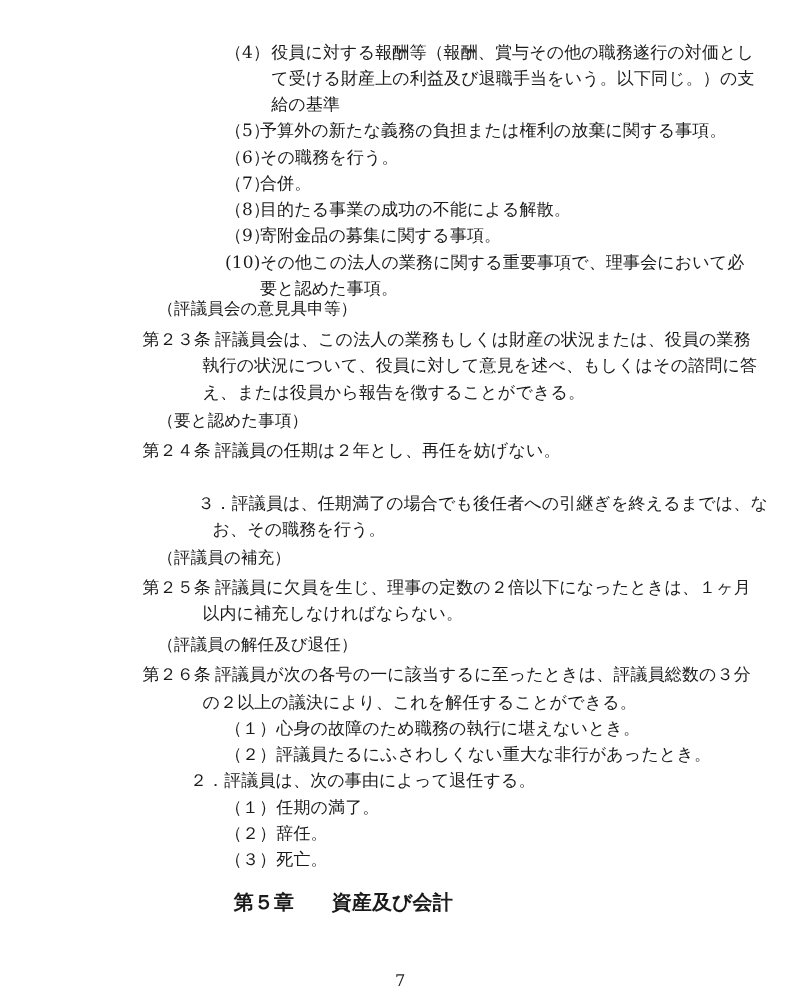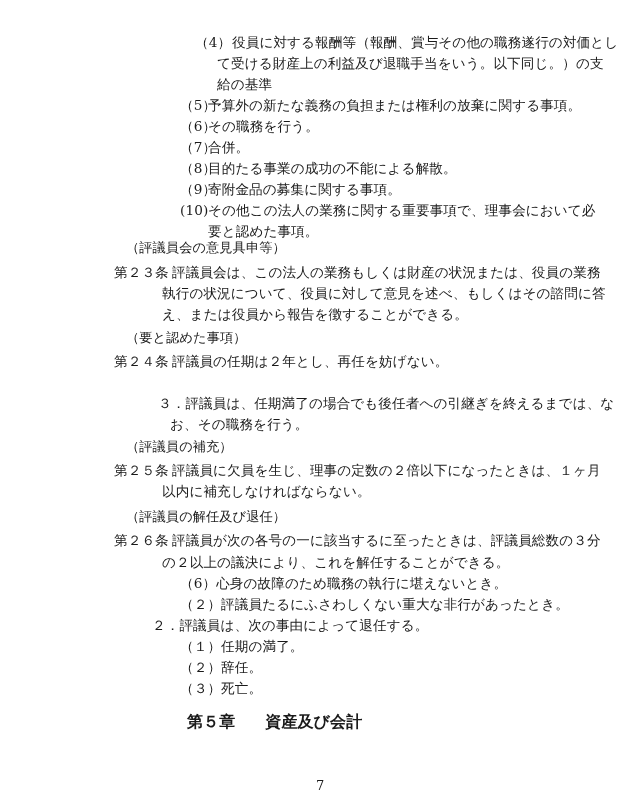--- a/index.html
+++ b/index.html
@@ -17,21 +17,21 @@
   .caption { font-size: 13.2px; }
   .chapter { font-size: 16px; font-weight: bold; }
   .chapter .title { margin-left: 30px; }
   .pageno { font-size: 13px; }
 </style>
 </head>
 <body>
 
 <div class="page">
 
-  <div class="ln" style="left: 195px; top: 32px;">
+  <div class="ln" style="left: 180px; top: 32px;">
     <span class="num" style="width:37px">（4）</span><span>役員に対する報酬等（報酬、賞与その他の職務遂行の対価とし</span>
   </div>
   <div class="ln" style="left: 217px; top: 53px;">て受ける財産上の利益及び退職手当をいう。以下同じ。）の支</div>
   <div class="ln" style="left: 217px; top: 74px;">給の基準</div>
 
   <div class="ln" style="left: 180px; top: 95px;">
     <span class="num" style="width:28px">（5）</span><span>予算外の新たな義務の負担または権利の放棄に関する事項。</span>
   </div>
   <div class="ln" style="left: 180px; top: 116px;">
     <span class="num" style="width:28px">（6）</span><span>その職務を行う。</span>
@@ -68,21 +68,21 @@
   <div class="ln" style="left: 114px; top: 460px;">
     <span class="num" style="width:58px">第２５条</span><span>評議員に欠員を生じ、理事の定数の２倍以下になったときは、１ヶ月</span>
   </div>
   <div class="ln" style="left: 162px; top: 481px;">以内に補充しなければならない。</div>
 
   <div class="ln caption" style="left: 126px; top: 507px;">（評議員の解任及び退任）</div>
   <div class="ln" style="left: 114px; top: 530px;">
     <span class="num" style="width:58px">第２６条</span><span>評議員が次の各号の一に該当するに至ったときは、評議員総数の３分</span>
   </div>
   <div class="ln" style="left: 162px; top: 552px;">の２以上の議決により、これを解任することができる。</div>
-  <div class="ln" style="left: 180px; top: 573px;">（6）心身の故障のため職務の執行に堪えないとき。</div>
+  <div class="ln" style="left: 180px; top: 573px;">（１）心身の故障のため職務の執行に堪えないとき。</div>
   <div class="ln" style="left: 180px; top: 594px;">（２）評議員たるにふさわしくない重大な非行があったとき。</div>
   <div class="ln" style="left: 152px; top: 615px;">２．評議員は、次の事由によって退任する。</div>
   <div class="ln" style="left: 180px; top: 636px;">（１）任期の満了。</div>
   <div class="ln" style="left: 180px; top: 657px;">（２）辞任。</div>
   <div class="ln" style="left: 180px; top: 678px;">（３）死亡。</div>
 
 </div>
 
 <div class="ln chapter" style="left:187px;top:712px;">
   <span>第５章</span><span class="title">資産及び会計</span>

